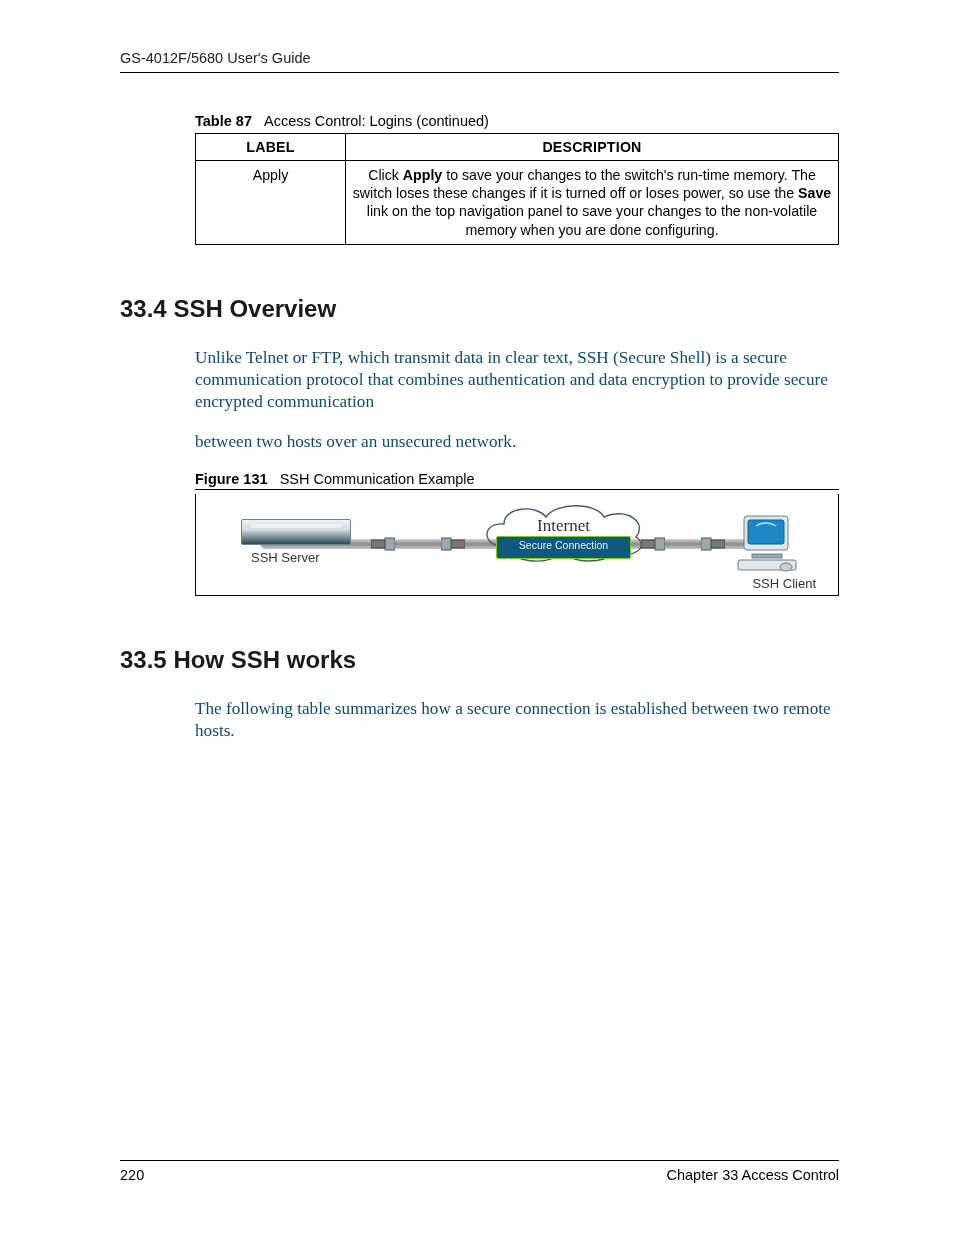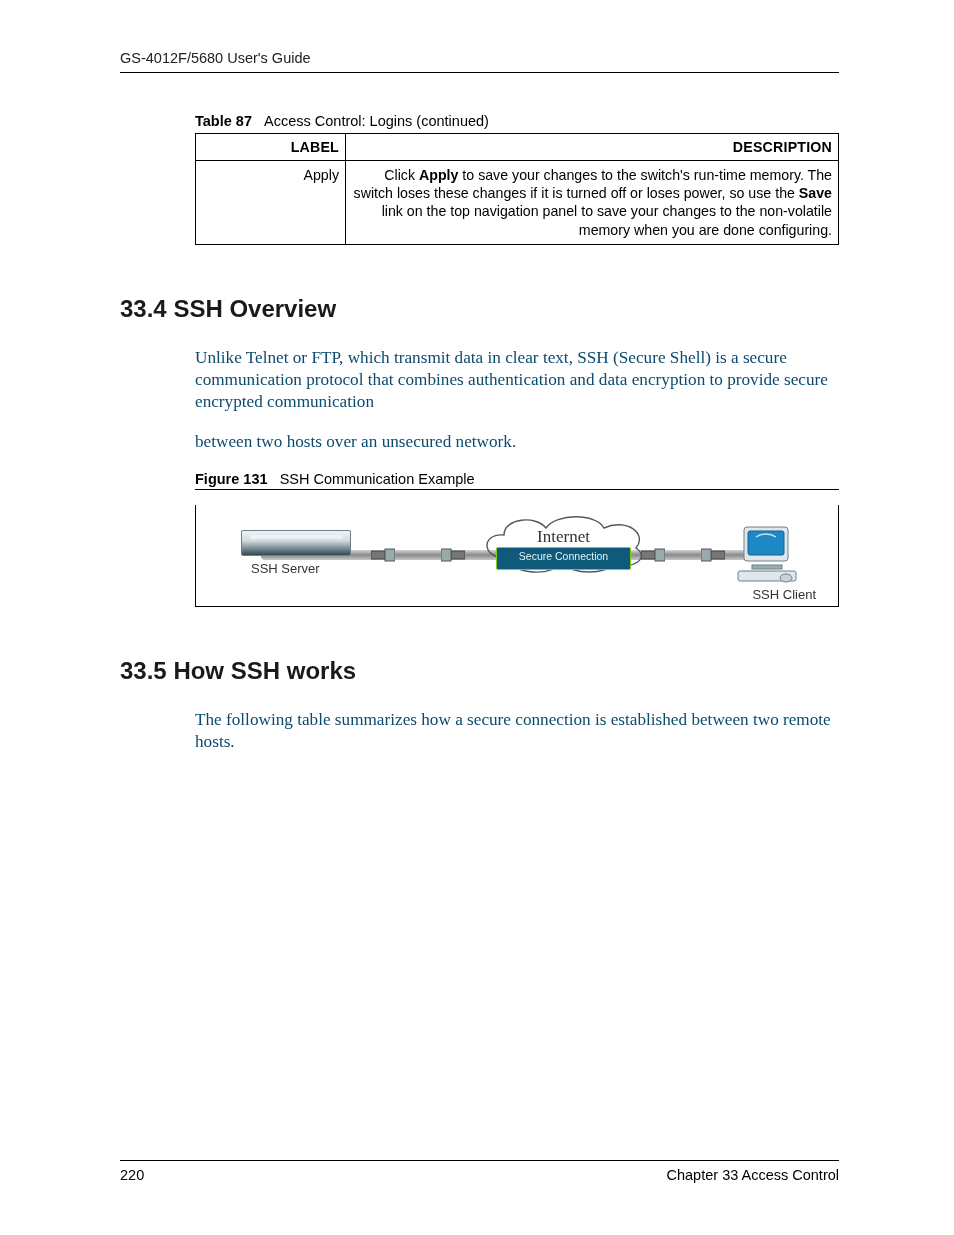--- a/index.html
+++ b/index.html
@@ -34,21 +34,21 @@
   table.spec {
     border-collapse: collapse;
     width: calc(100% - 75px);
     margin-left: 75px;
     font-family: Arial, Helvetica, sans-serif;
     font-size: 14.2px;
   }
   table.spec th, table.spec td {
     border: 1.5px solid #000;
     padding: 5px 6px 5px 6px;
-    text-align: right;
+    text-align: center;
     vertical-align: top;
   }
   table.spec th {
     font-weight: bold;
     letter-spacing: 0.2px;
   }
   table.spec .col-label { width: 150px; }
   table.spec td { line-height: 1.28; }
 
   
@@ -69,21 +69,21 @@
     margin-left: 75px;
     margin-bottom: 18px;
     color: #0c4a6e;
   }
 
   
   .fig-cap {
     font-family: Arial, Helvetica, sans-serif;
     font-size: 14.5px;
     margin-left: 75px;
-    margin-bottom: 15px;
+    margin-bottom: 4px;
     border-bottom: 1.5px solid #000;
     padding-bottom: 2px;
   }
   .fig-cap .lbl { font-weight: bold; }
 
   
   .fig-box {
     margin-left: 75px;
     border: 1.5px solid #000;
     border-top: none;

